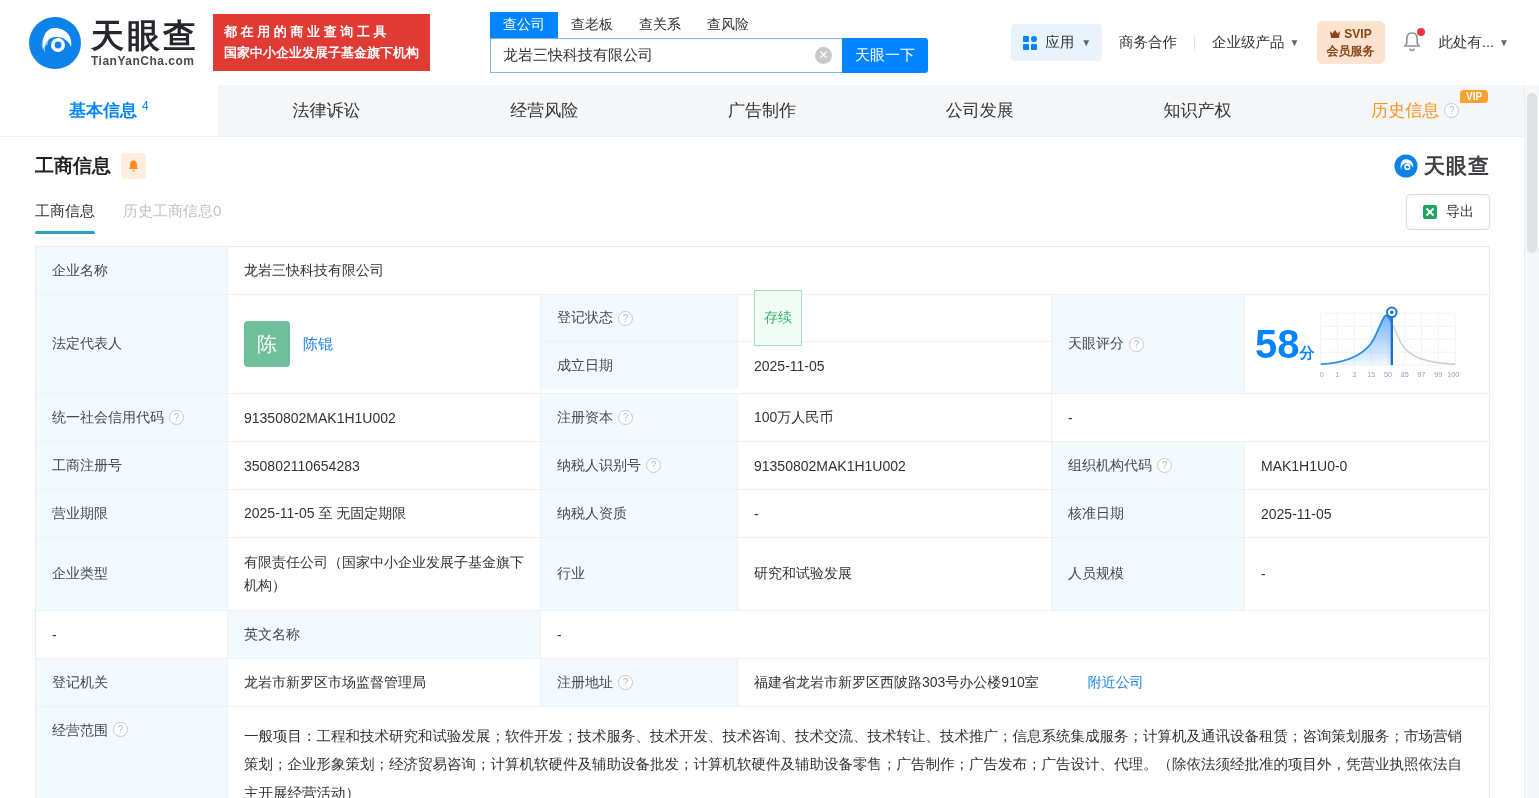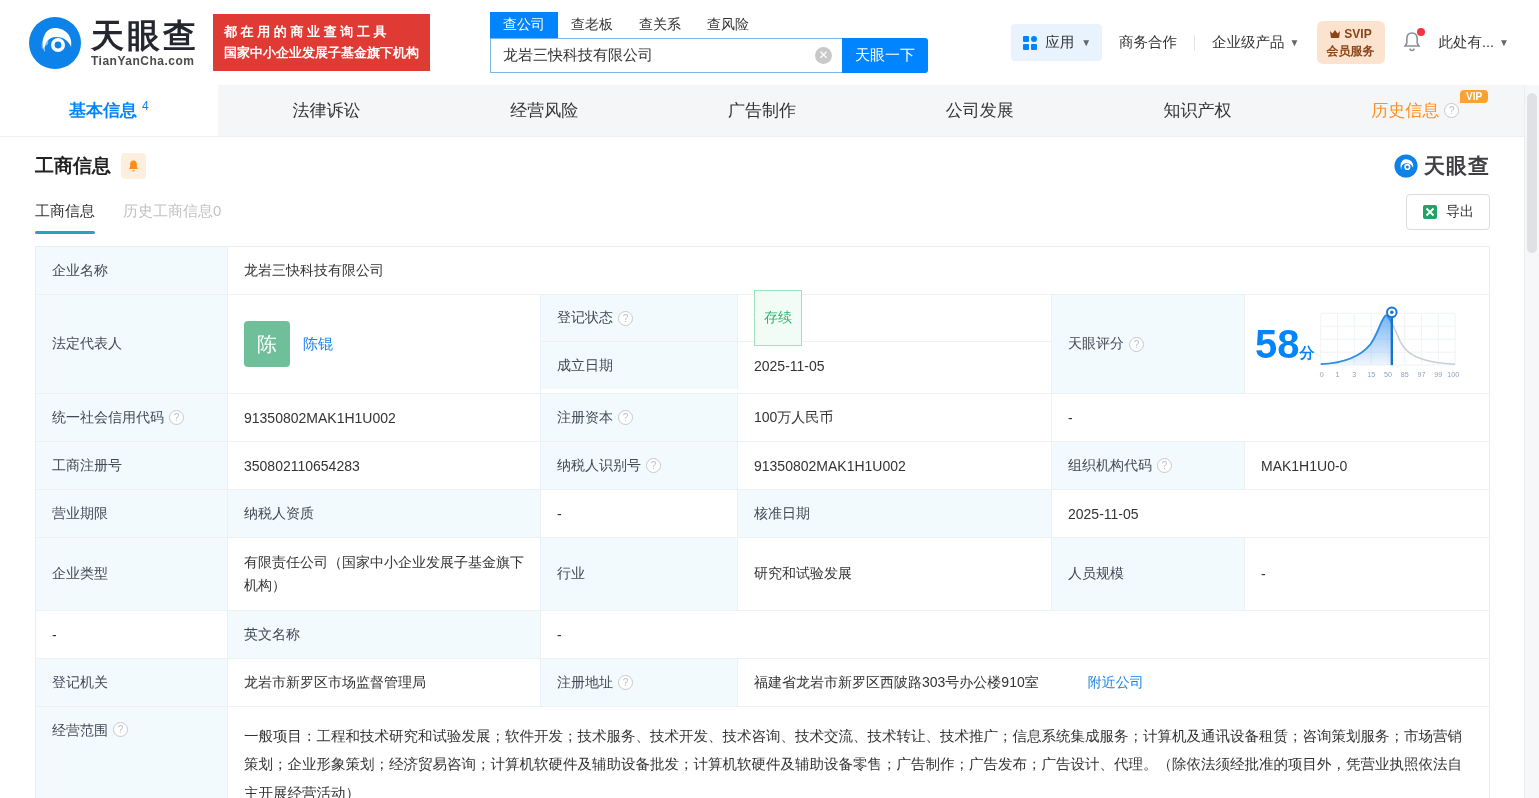--- a/index.html
+++ b/index.html
@@ -359,20 +359,23 @@
         </div>
         <div class="cell val">
             <span>MAK1H1U0-0</span>
           </div>
       </div>
 
       <div class="trow">
         <div class="cell lbl">
             <span>营业期限</span>
           </div>
+        <div class="cell val">
+            <span>2025-11-05 至 无固定期限</span>
+          </div>
         <div class="cell lbl">
             <span>纳税人资质</span>
           </div>
         <div class="cell val">
             <span>-</span>
           </div>
         <div class="cell lbl">
             <span>核准日期</span>
           </div>
         <div class="cell val">

